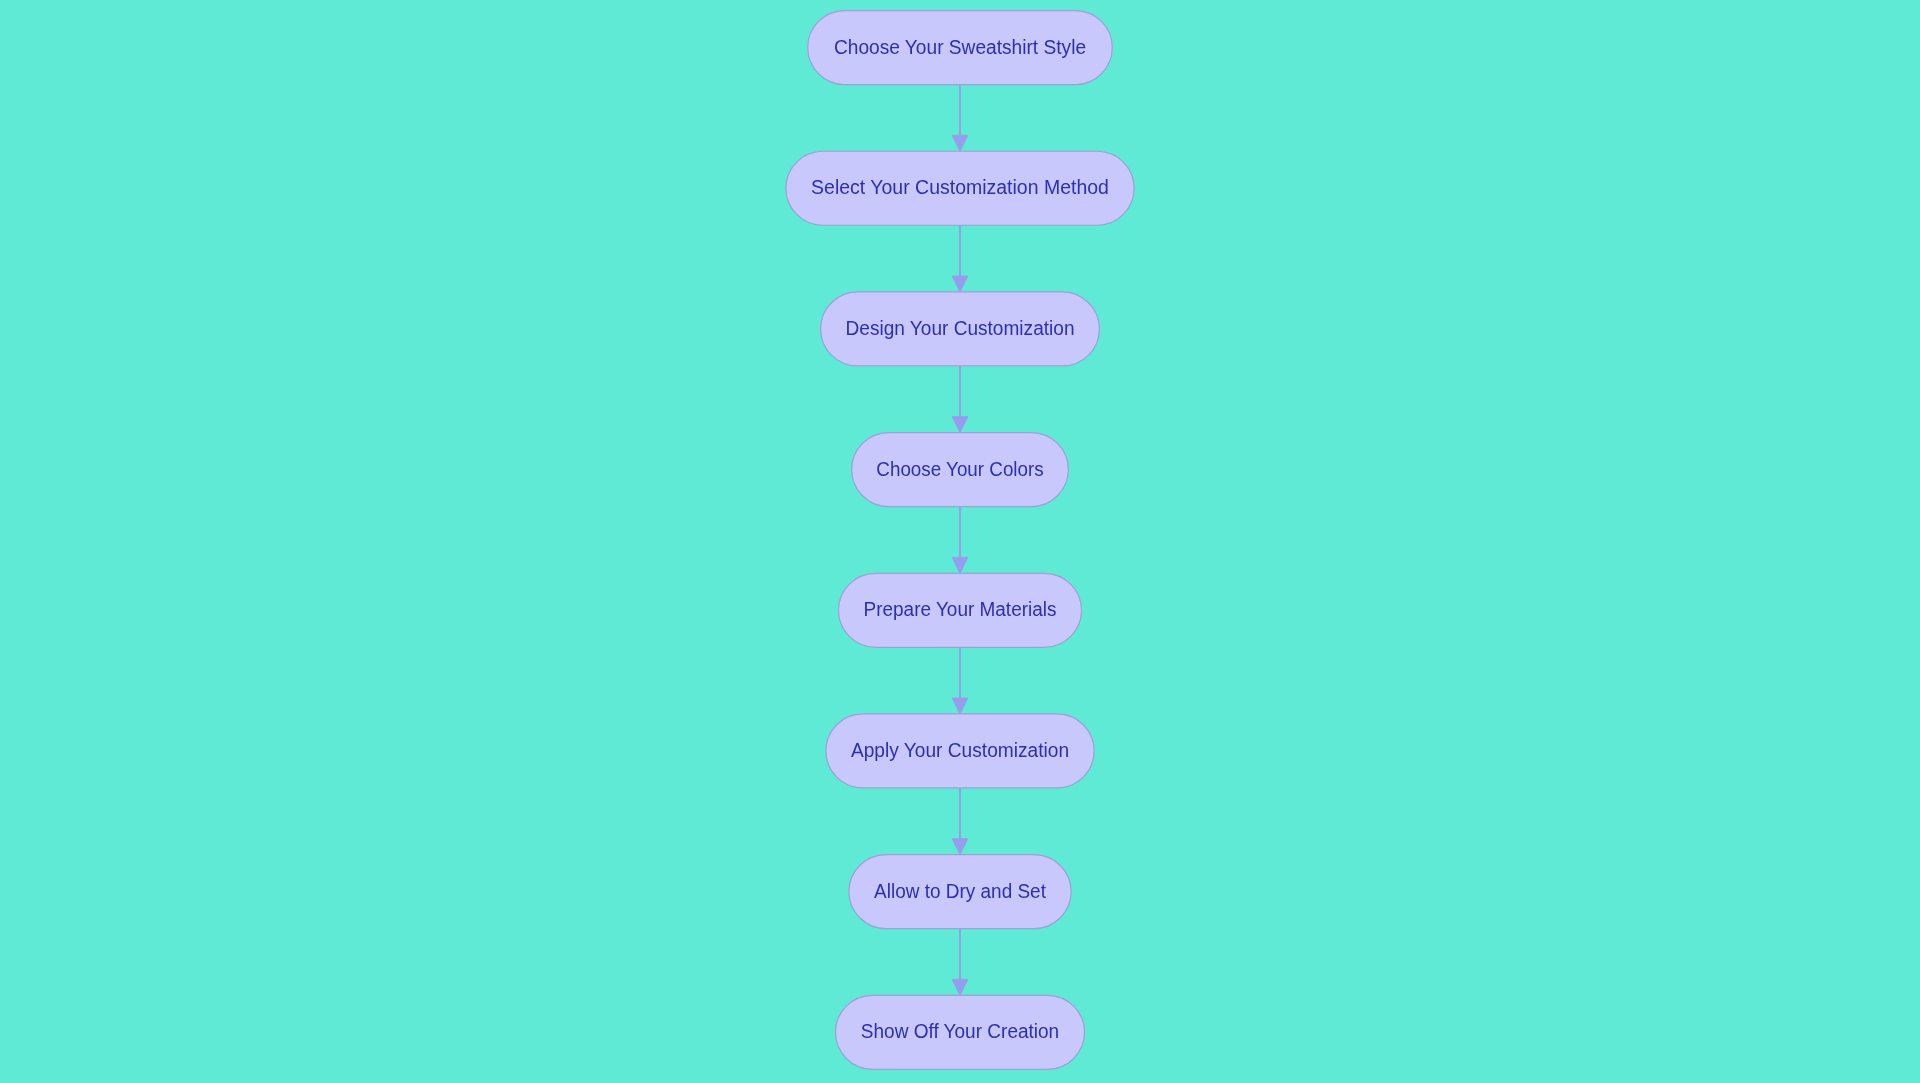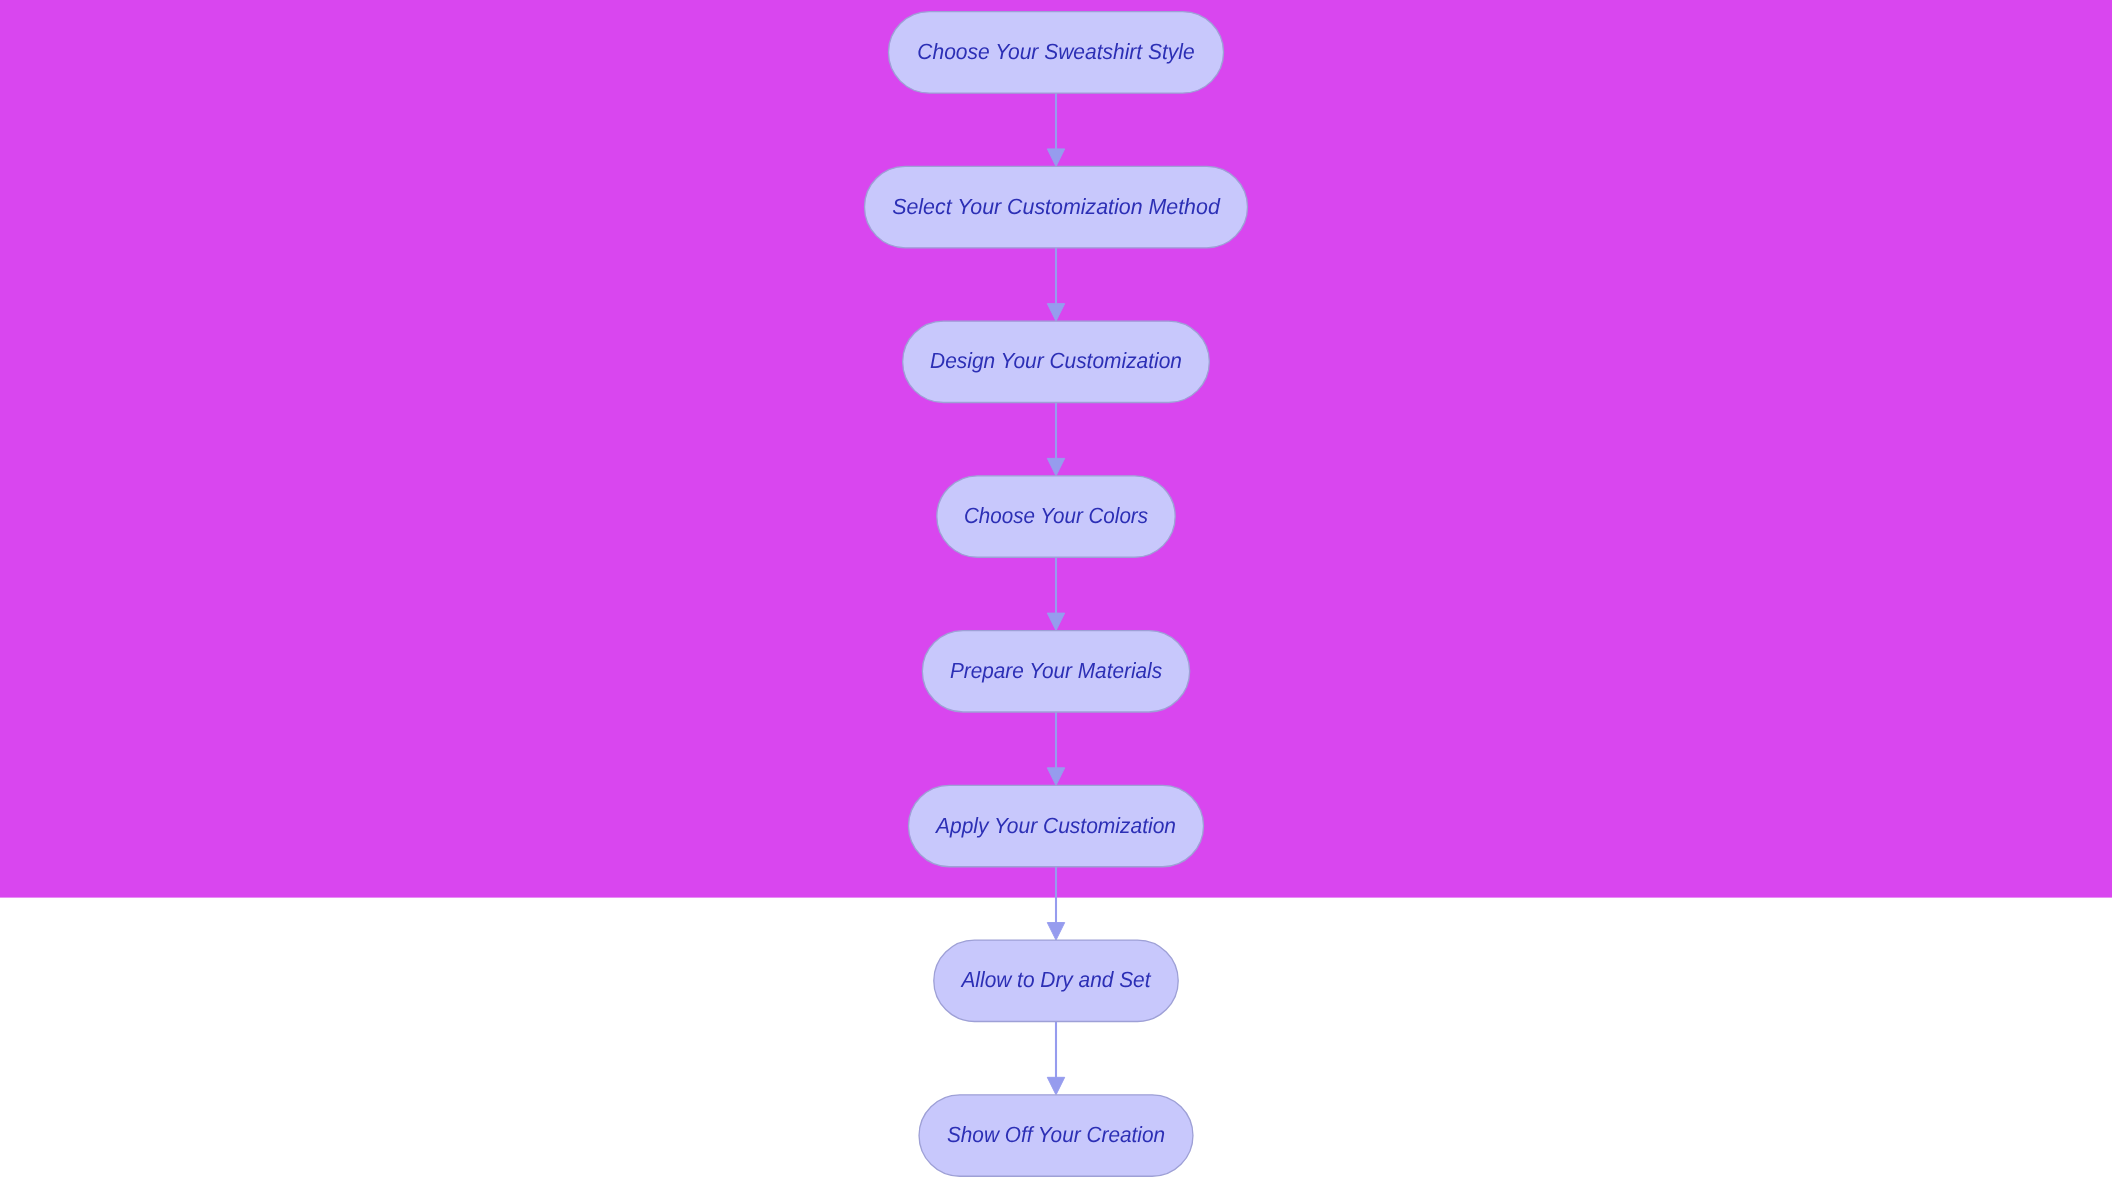--- a/index.html
+++ b/index.html
@@ -7,23 +7,22 @@
     margin: 0;
     padding: 0;
     background: #ffffff;
     width: 1920px;
     height: 1083px;
     overflow: hidden;
   }
   #flowchart {
     position: relative;
     width: 1920px;
-    height: 816px;
-    background: #d946ef;
-    font-style: italic;
+    height: 1083px;
+    background: #5eead4;
   }
   #flow-svg {
     position: absolute;
     left: 0;
     top: 0;
     display: block;
   }
   .node-shape {
     fill: #c8c8fc;
     stroke: #9ea0d6;

